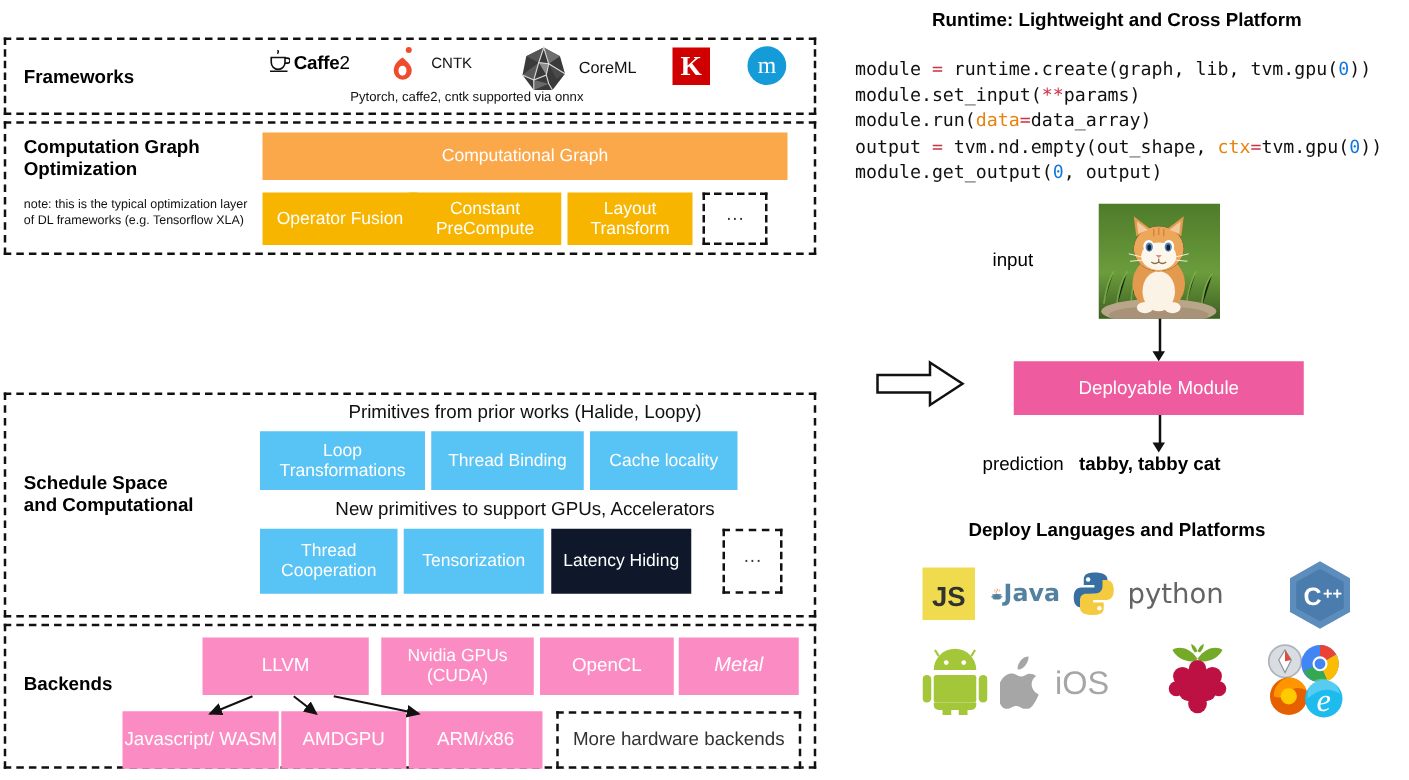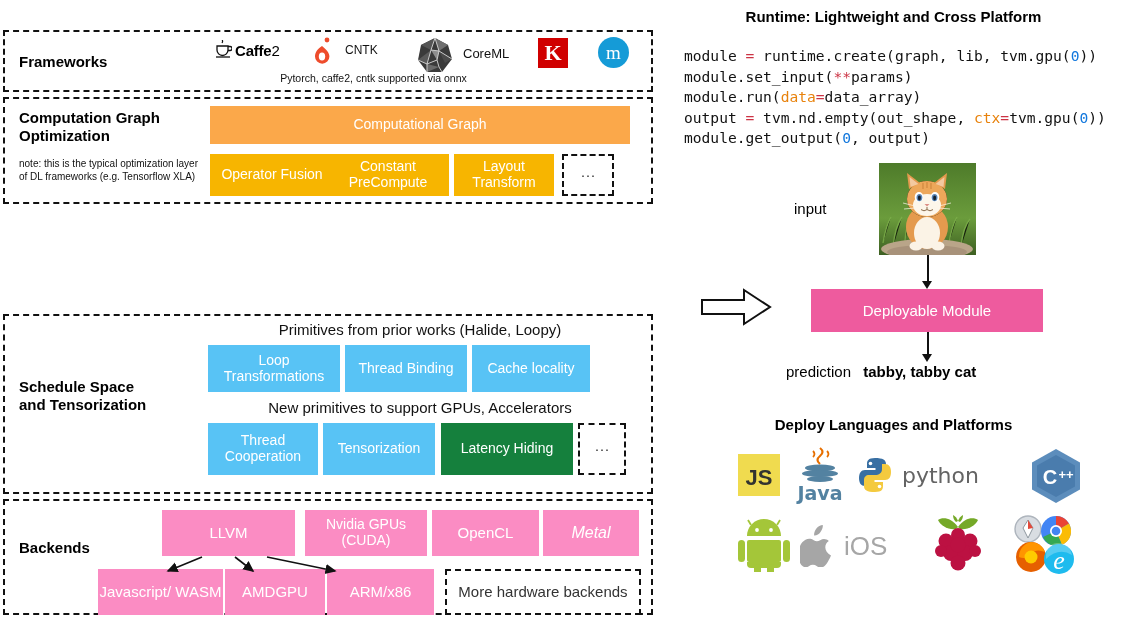--- a/index.html
+++ b/index.html
@@ -196,33 +196,33 @@
 
       <div class="box" style="left:205px; top:55px; width:124px; height:42px; background:#F7B500;">Operator Fusion</div>
       <div class="box" style="left:322px; top:55px; width:122px; height:42px; background:#F7B500;">Constant PreCompute</div>
       <div class="box" style="left:449px; top:55px; width:100px; height:42px; background:#F7B500;">Layout Transform</div>
       <div class="box dashed" style="left:557px; top:55px; width:52px; height:42px;">···</div>
     </div>
 
 
     <div class="layer" style="top:314px; height:180px;">
       <div class="layer-label" style="top:62px;">Schedule Space</div>
-      <div class="layer-label" style="top:80px;">and Tensorization</div>
+      <div class="layer-label" style="top:80px;">and Computational</div>
 
       <div class="band-caption" style="left:200px; top:5px; width:430px;">Primitives from prior works (Halide, Loopy)</div>
 
       <div class="box" style="left:203px; top:29px; width:132px; height:47px; background:#58C3F5;">Loop Transformations</div>
       <div class="box" style="left:340px; top:29px; width:122px; height:47px; background:#58C3F5;">Thread Binding</div>
       <div class="box" style="left:467px; top:29px; width:118px; height:47px; background:#58C3F5;">Cache locality</div>
 
       <div class="band-caption" style="left:200px; top:83px; width:430px;">New primitives to support GPUs, Accelerators</div>
 
       <div class="box" style="left:203px; top:107px; width:110px; height:52px; background:#58C3F5;">Thread Cooperation</div>
       <div class="box" style="left:318px; top:107px; width:112px; height:52px; background:#58C3F5;">Tensorization</div>
-      <div class="box" style="left:436px; top:107px; width:132px; height:52px; background:#15803d;">Latency Hiding</div>
+      <div class="box" style="left:436px; top:107px; width:112px; height:52px; background:#0f172a;">Latency Hiding</div>
       <div class="box dashed" style="left:573px; top:107px; width:48px; height:52px;">···</div>
     </div>
 
     <div class="layer" style="top:499px; height:116px;">
       <div class="layer-label" style="top:38px;">Backends</div>
 
       <div class="box" style="left:157px; top:9px; width:133px; height:46px; background:#FB8CC3; font-size:15px;">LLVM</div>
       <div class="box" style="left:300px; top:9px; width:122px; height:46px; background:#FB8CC3;">Nvidia GPUs (CUDA)</div>
       <div class="box" style="left:427px; top:9px; width:107px; height:46px; background:#FB8CC3; font-size:15px;">OpenCL</div>
       <div class="box" style="left:538px; top:9px; width:96px; height:46px; background:#FB8CC3; font-size:16px;font-style:italic;">Metal</div>
@@ -335,21 +335,21 @@
     </div>
 
     <div class="rt-title" style="top:416px;">Deploy Languages and Platforms</div>
 
     <div class="logo-grid">
 
       <div class="logo-cell" style="left:76px; top:12px; width:46px; height:46px;">
         <div class="js-sq">JS</div>
       </div>
 
-      <div class="logo-cell" style="left:132px; top:6px; width:56px; height:58px; flex-direction:column;">
+      <div class="logo-cell" style="left:132px; top:6px; width:56px; height:58px; flex-direction:row;">
         <svg width="42" height="36" viewBox="0 0 42 36">
           <path d="M21 2 q5 4 0 8 q-5 4 0 8" stroke="#E76F00" stroke-width="2.2" fill="none"></path>
           <path d="M14 5 q3 3 0 6" stroke="#E76F00" stroke-width="1.8" fill="none"></path>
           <path d="M28 5 q3 3 0 6" stroke="#E76F00" stroke-width="1.8" fill="none"></path>
           <ellipse cx="21" cy="22" rx="15" ry="3.4" fill="#5382A1"></ellipse>
           <ellipse cx="21" cy="27.5" rx="18" ry="3.6" fill="#5382A1"></ellipse>
           <ellipse cx="21" cy="33" rx="13" ry="3" fill="#5382A1"></ellipse>
         </svg>
         <span class="java-txt">Java</span>
       </div>

